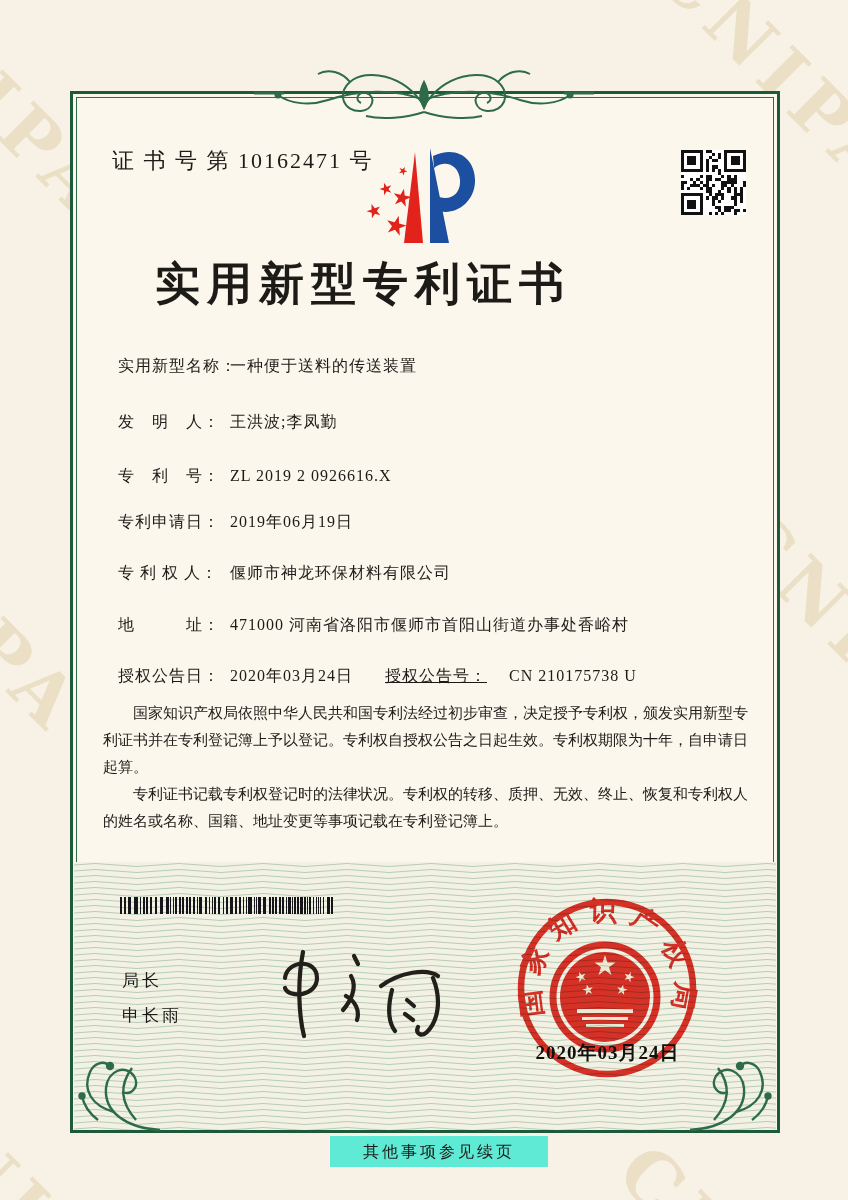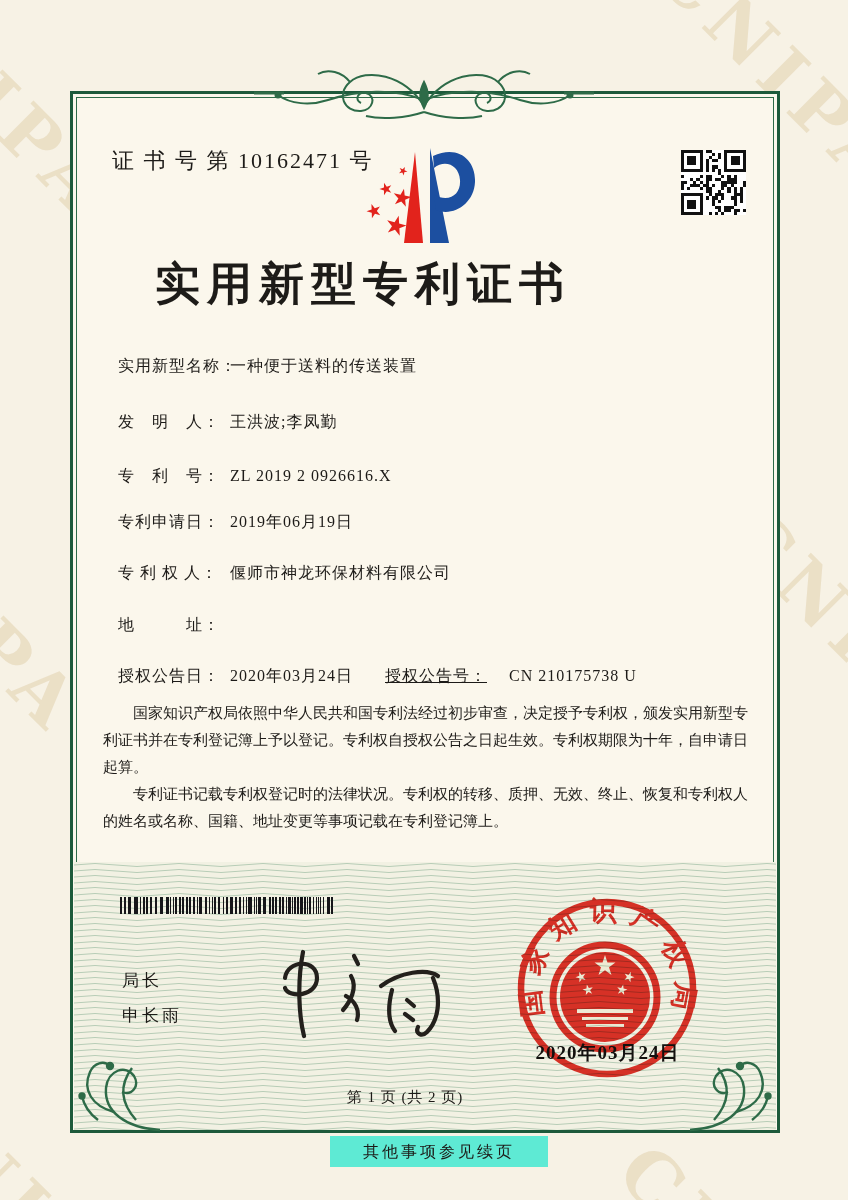--- a/index.html
+++ b/index.html
@@ -373,20 +373,21 @@
     <div class="field-row" style="top:511px">
       <span class="lbl">专利申请日：</span>
       <span class="val">2019年06月19日</span>
     </div>
     <div class="field-row" style="top:562px">
       <span class="lbl">专 利 权 人：</span>
       <span class="val">偃师市神龙环保材料有限公司</span>
     </div>
     <div class="field-row" style="top:614px">
       <span class="lbl">地　　　址：</span>
+      <span class="val">471000 河南省洛阳市偃师市首阳山街道办事处香峪村</span>
     </div>
     <div class="field-row" style="top:665px">
       <span class="lbl">授权公告日：</span>
       <span class="val">2020年03月24日</span>
       <span class="pair2">
         <span class="lbl2">授权公告号：</span>
         <span>CN 210175738 U</span>
       </span>
     </div>
   </div>
@@ -495,16 +496,15 @@
           <use href="#star" transform="translate(622,990) scale(5.5) rotate(12)"></use>
           <rect x="577" y="1009" width="56" height="4"></rect>
           <rect x="582" y="1017" width="46" height="3"></rect>
           <rect x="586" y="1024" width="38" height="3"></rect>
         </g>
       </g>
     </g>
   </svg>
   <div class="seal-date">2020年03月24日</div>
 
-  <div class="footer-page">第 1 页 (共 2 页)</div>
   <div class="cont-note">其他事项参见续页</div>
 
 </div>
 
 </body></html>

